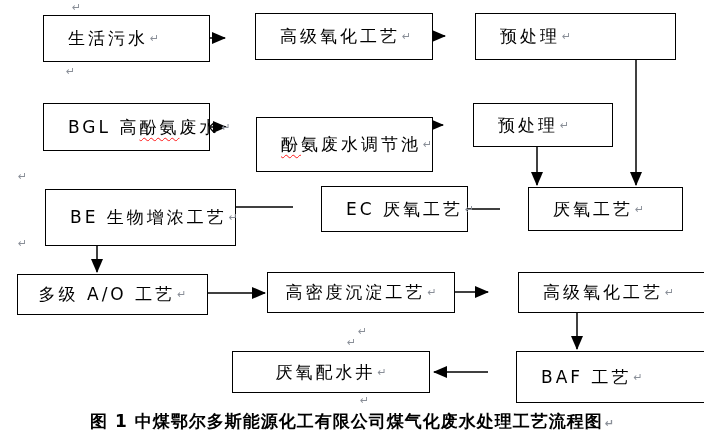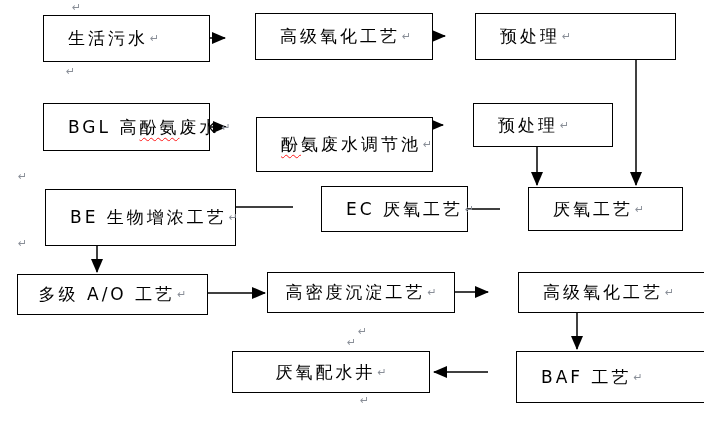--- a/index.html
+++ b/index.html
@@ -152,14 +152,17 @@
   </div>
 
   <span class="rm abs" style="left:72px;top:1px">↵</span>
   <span class="rm abs" style="left:66px;top:65px">↵</span>
   <span class="rm abs" style="left:18px;top:170px">↵</span>
   <span class="rm abs" style="left:18px;top:237px">↵</span>
   <span class="rm abs" style="left:358px;top:325px">↵</span>
   <span class="rm abs" style="left:347px;top:336px">↵</span>
   <span class="rm abs" style="left:360px;top:394px">↵</span>
 
+  <div class="caption">
+    <span>图 1 中煤鄂尔多斯能源化工有限公司煤气化废水处理工艺流程图</span><span class="rm">↵</span>
+  </div>
 
 </div>
 
 </body></html>

